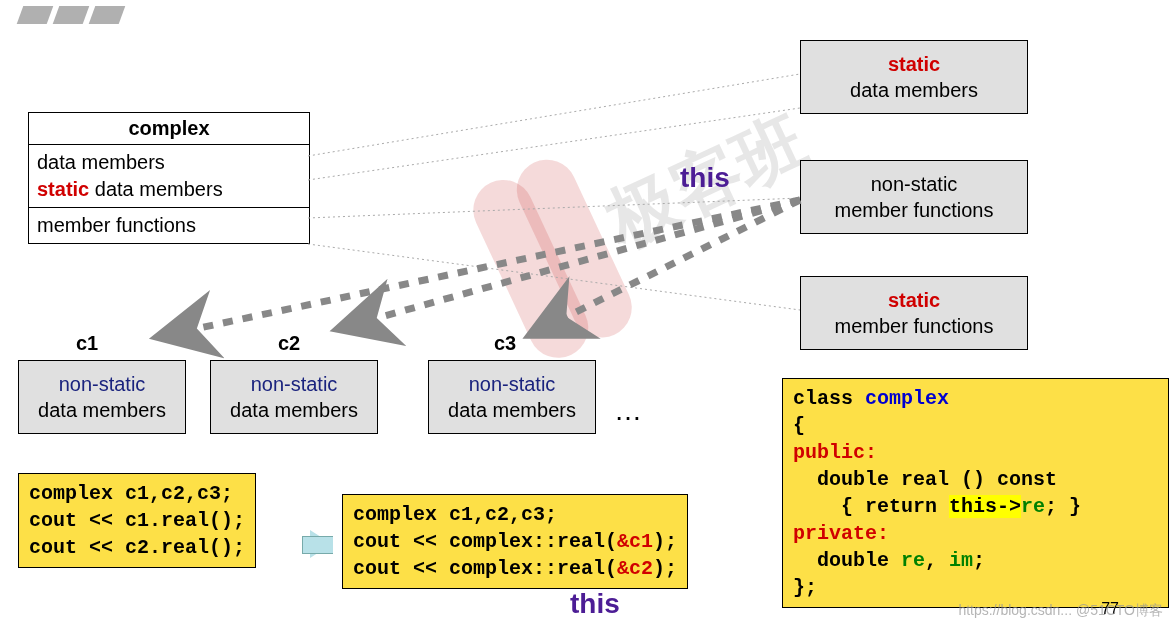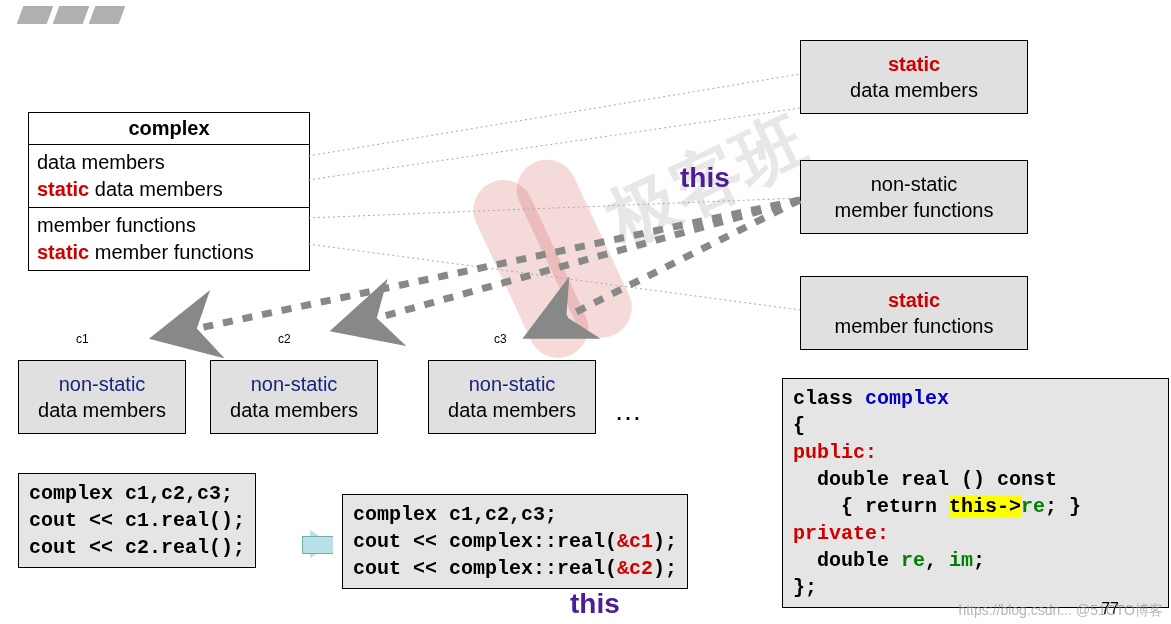--- a/index.html
+++ b/index.html
@@ -28,24 +28,24 @@
   .greenkw { color: #008000; font-weight: bold; }
   .hl { background: #ffff00; }
   .box {
     background: #e0e0e0;
     border: 1px solid #000;
     text-align: center;
     padding: 10px 8px;
     font-size: 20px;
     line-height: 1.3;
   }
-  .objlabel { font-weight: normal; font-size: 12px; }
+  .objlabel { font-weight: bold; font-size: 20px; }
   .codebox {
     border: 1px solid #000;
-    background: #e5e5e5;
+    background: #fde047;
     font-family: "Courier New", monospace;
     font-size: 20px;
     font-weight: bold;
     padding: 6px 10px;
     line-height: 1.35;
     white-space: pre;
   }
   .this-label { color: #4c1d95; font-weight: bold; font-size: 28px; }
   .dots { font-size: 28px; letter-spacing: 4px; }
   svg.diagram-svg { position:absolute; left:0; top:0; pointer-events:none; }
@@ -108,21 +108,20 @@
 </div>
 
 <div class="abs complex-table" style="left:28px; top:112px;">
   <div class="hdr">complex</div>
   <div class="sec">
     <div>data members</div>
     <div><span class="red">static</span><span> data members</span></div>
   </div>
   <div class="sec">
     <div>member functions</div>
-    <div><span class="red">static</span><span> member functions</span></div>
   </div>
 </div>
 
 <div class="abs box" style="left:800px; top:40px; width:210px;">
   <span class="red">static</span><br><span>data members</span>
 </div>
 <div class="abs box" style="left:800px; top:160px; width:210px;">
   <span>non-static</span><br><span>member functions</span>
 </div>
 <div class="abs box" style="left:800px; top:276px; width:210px;">

